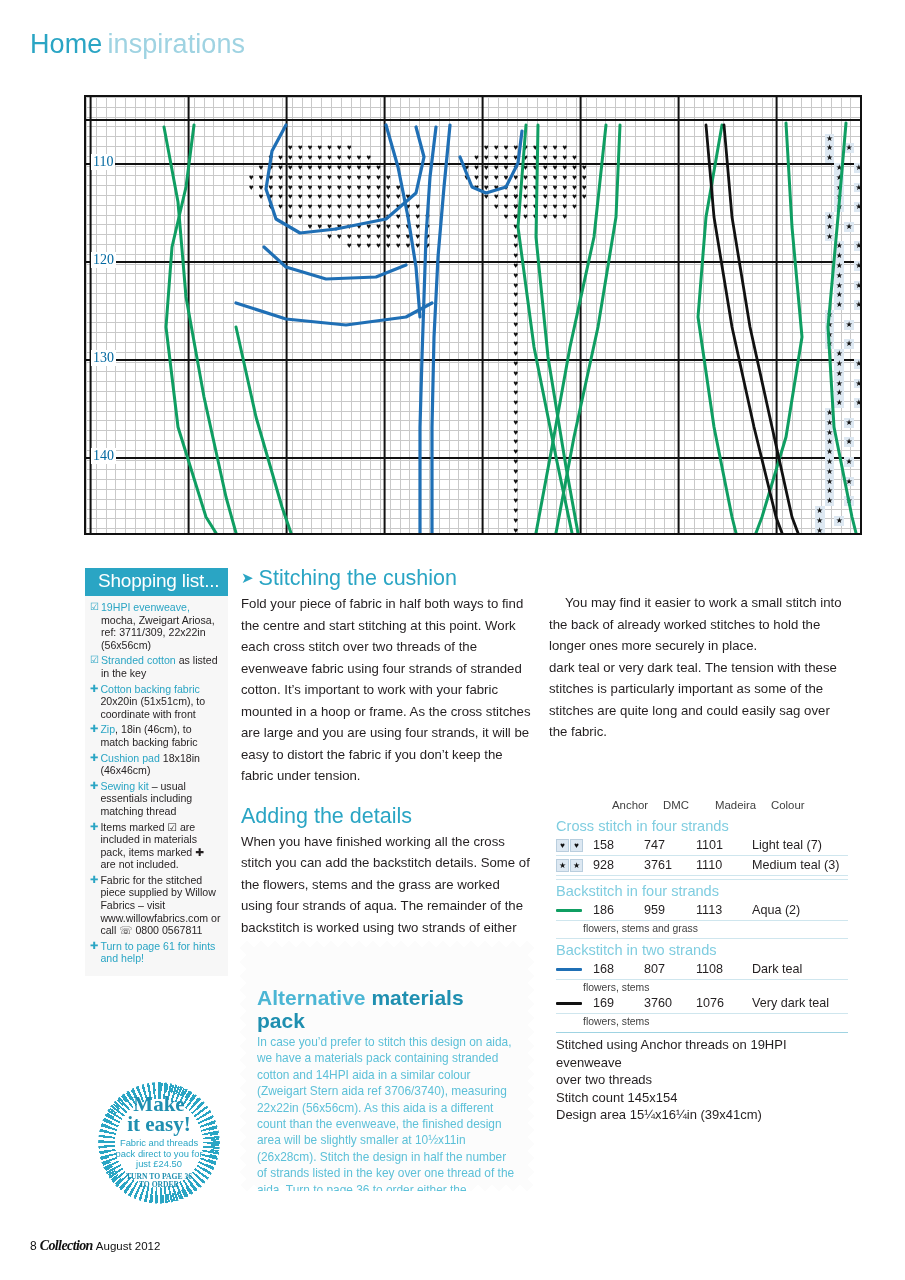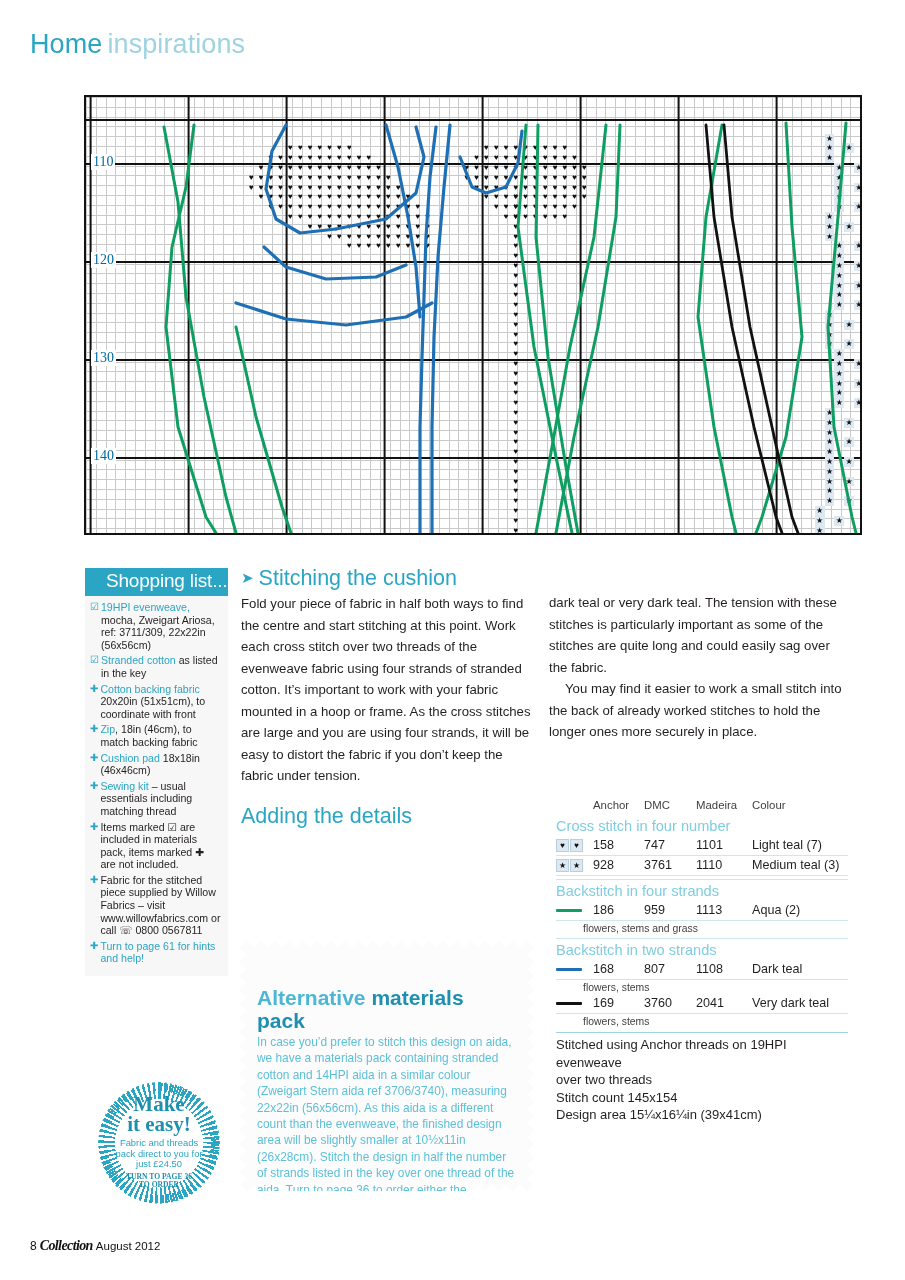--- a/index.html
+++ b/index.html
@@ -21,21 +21,21 @@
   #chart-grid{position:absolute;inset:0;overflow:hidden;}
   .glayer{position:absolute;inset:0;}
   .rowlabel{position:absolute;font-size:14px;color:#0369a1;font-family:"Liberation Serif",serif;background:#fff;padding:0 2px;}
   .sym{position:absolute;font-size:8px;line-height:9.8px;width:9.8px;height:9.8px;
        text-align:center;color:#111;}
   .symcell{position:absolute;width:9.8px;height:9.8px;background:#dde8f2;}
   svg.bs{position:absolute;inset:0;overflow:visible;}
 
   
   #shopping{position:absolute;left:85px;top:568px;width:143px;background:#f7f7f7;}
-  #shopping-header{background:#2aa5c4;color:#fff;font-size:19px;padding:2px 5px 4px 21px;
+  #shopping-header{background:#2aa5c4;color:#fff;font-size:19px;padding:2px 5px 4px 13px;
     letter-spacing:-.2px;white-space:nowrap;}
   #shopping-items{padding:5px 6px 8px 5px;}
   .sl-item{display:flex;font-size:10.6px;line-height:12.6px;margin-bottom:3px;}
   .sl-bullet{flex:0 0 auto;margin-right:2px;color:#2aa5c4;font-size:10px;line-height:12.6px;}
   .sl-text{flex:1 1 auto;color:#231f20;}
   .sl-text .hl{color:#2aa5c4;}
   .sl-text.allhl{color:#2aa5c4;}
 
   
   #badge{position:absolute;left:98px;top:1082px;width:122px;height:122px;border-radius:50%;
@@ -87,21 +87,21 @@
                                           linear-gradient(225deg,#fff 25%,transparent 25%);}
   #altpack .ap-inner{position:absolute;left:17px;top:45px;width:258px;}
   #ap-title{font-size:21px;line-height:23px;color:#4cb6d4;margin:0 0 2px 0;}
   #ap-title b{color:#1f8fb0;font-weight:700;}
   #ap-body{font-size:11.9px;line-height:16.4px;color:#5cc0d8;margin:0;}
 
   
   #keypanel{position:absolute;left:556px;top:798px;width:292px;}
   #key-title{font-size:25px;color:#4cb6d4;line-height:27px;margin:0;font-weight:400;}
   #key-colhead{position:relative;height:16px;margin-top:1px;}
-  #key-colhead span{position:absolute;font-size:11.4px;color:#3f3f3f;}
+  #key-colhead span{position:absolute;font-size:11.4px;color:#3f3f3f;margin-left:19px;}
   .key-section{font-size:14.6px;color:#7fcde0;margin:3px 0 1px 0;line-height:17px;}
   .key-row{position:relative;height:19px;border-bottom:1px solid #cfe6ee;}
   .key-row .cells{position:absolute;left:0;top:3px;display:flex;gap:1px;}
   .key-row .cell{width:13px;height:13px;background:#dde8f2;border:1px solid #b9cede;
     box-sizing:border-box;font-size:8px;line-height:11px;text-align:center;color:#111;}
   .key-row .swatch{position:absolute;left:0;top:8px;width:26px;height:3px;border-radius:1px;}
   .key-row .anchor{position:absolute;left:37px;top:2px;font-size:12.6px;}
   .key-row .dmc{position:absolute;left:88px;top:2px;font-size:12.6px;}
   .key-row .mad{position:absolute;left:140px;top:2px;font-size:12.6px;}
   .key-row .col{position:absolute;left:196px;top:2px;font-size:12.6px;}
@@ -601,25 +601,26 @@
       <div class="b2">Fabric and threads pack direct to you for just £24.50</div>
       <div class="b3">TURN TO PAGE 36</div>
       <div class="b3" style="margin-top:0">TO ORDER</div>
     </div>
   </div>
 
   <div id="col-mid">
     <h2 class="sec-title"><span class="arrow">➤</span><span>Stitching the cushion</span></h2>
     <p class="bodytext">Fold your piece of fabric in half both ways to find the centre and start stitching at this point. Work each cross stitch over two threads of the evenweave fabric using four strands of stranded cotton. It’s important to work with your fabric mounted in a hoop or frame. As the cross stitches are large and you are using four strands, it will be easy to distort the fabric if you don’t keep the fabric under tension.</p>
     <h2 class="sec-title" style="margin-top:17px;">Adding the details</h2>
+    <p class="bodytext">When you have finished working all the cross stitch you can add the backstitch details. Some of the flowers, stems and the grass are worked using four strands of aqua. The remainder of the backstitch is worked using two strands of either</p>
   </div>
 
   <div id="col-right">
+    <p class="bodytext"><span class="indent"></span><span>You may find it easier to work a small stitch into the back of already worked stitches to hold the longer ones more securely in place.</span></p>
     <p class="bodytext">dark teal or very dark teal. The tension with these stitches is particularly important as some of the stitches are quite long and could easily sag over the fabric.</p>
-    <p class="bodytext"><span class="indent"></span><span>You may find it easier to work a small stitch into the back of already worked stitches to hold the longer ones more securely in place.</span></p>
   </div>
 
   <div id="altpack">
     <div class="zig zig-top"></div>
     <div class="zig zig-bot"></div>
     <div class="zigv zig-l"></div>
     <div class="zigv zig-r"></div>
     <div class="ap-inner">
       <h2 id="ap-title"><span>Alternative </span><b>materials pack</b></h2>
       <p id="ap-body">In case you’d prefer to stitch this design on aida, we have a materials pack containing stranded cotton and 14HPI aida in a similar colour (Zweigart Stern aida ref 3706/3740), measuring 22x22in (56x56cm). As this aida is a different count than the evenweave, the finished design area will be slightly smaller at 10½x11in (26x28cm). Stitch the design in half the number of strands listed in the key over one thread of the aida. Turn to page 36 to order either the evenweave or aida packs.</p>
@@ -627,21 +628,21 @@
   </div>
 
   <div id="keypanel">
     <div id="key-colhead">
         <span style="left: 37px;">Anchor</span>
         <span style="left: 88px;">DMC</span>
         <span style="left: 140px;">Madeira</span>
         <span style="left: 196px;">Colour</span>
       </div>
     <div id="key-sections">
-        <div class="key-section">Cross stitch in four number</div>
+        <div class="key-section">Cross stitch in four strands</div>
         <div class="key-row">
           <div class="cells">
             <div class="cell">♥</div>
             <div class="cell">♥</div>
           </div>
           <div class="anchor">158</div>
           <div class="dmc">747</div>
           <div class="mad">1101</div>
           <div class="col">Light teal (7)</div>
         </div>
@@ -672,21 +673,21 @@
           <div class="anchor">168</div>
           <div class="dmc">807</div>
           <div class="mad">1108</div>
           <div class="col">Dark teal</div>
         </div>
         <div class="key-note">flowers, stems</div>
         <div class="key-row">
           <div class="swatch" style="background: rgb(17, 17, 17);"></div>
           <div class="anchor">169</div>
           <div class="dmc">3760</div>
-          <div class="mad">2041</div>
+          <div class="mad">1076</div>
           <div class="col">Very dark teal</div>
         </div>
         <div class="key-note">flowers, stems</div>
       </div>
     <div id="key-topline">
         <p class="key-foot">Stitched using Anchor threads on 19HPI evenweave</p>
         <p class="key-foot">over two threads</p>
         <p class="key-foot">Stitch count 145x154</p>
         <p class="key-foot">Design area 15¼x16¼in (39x41cm)</p>
       </div>

